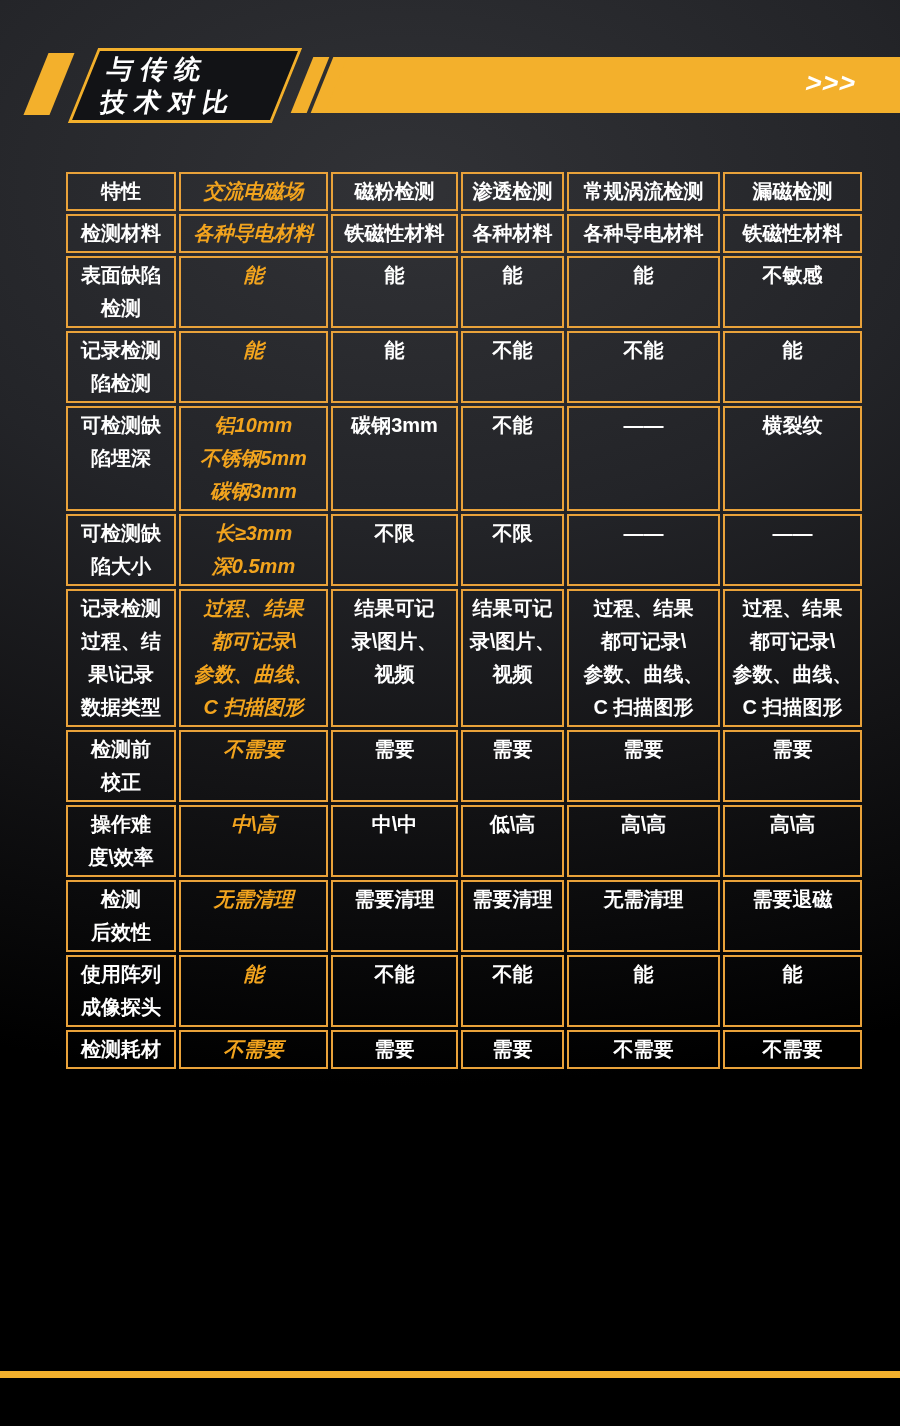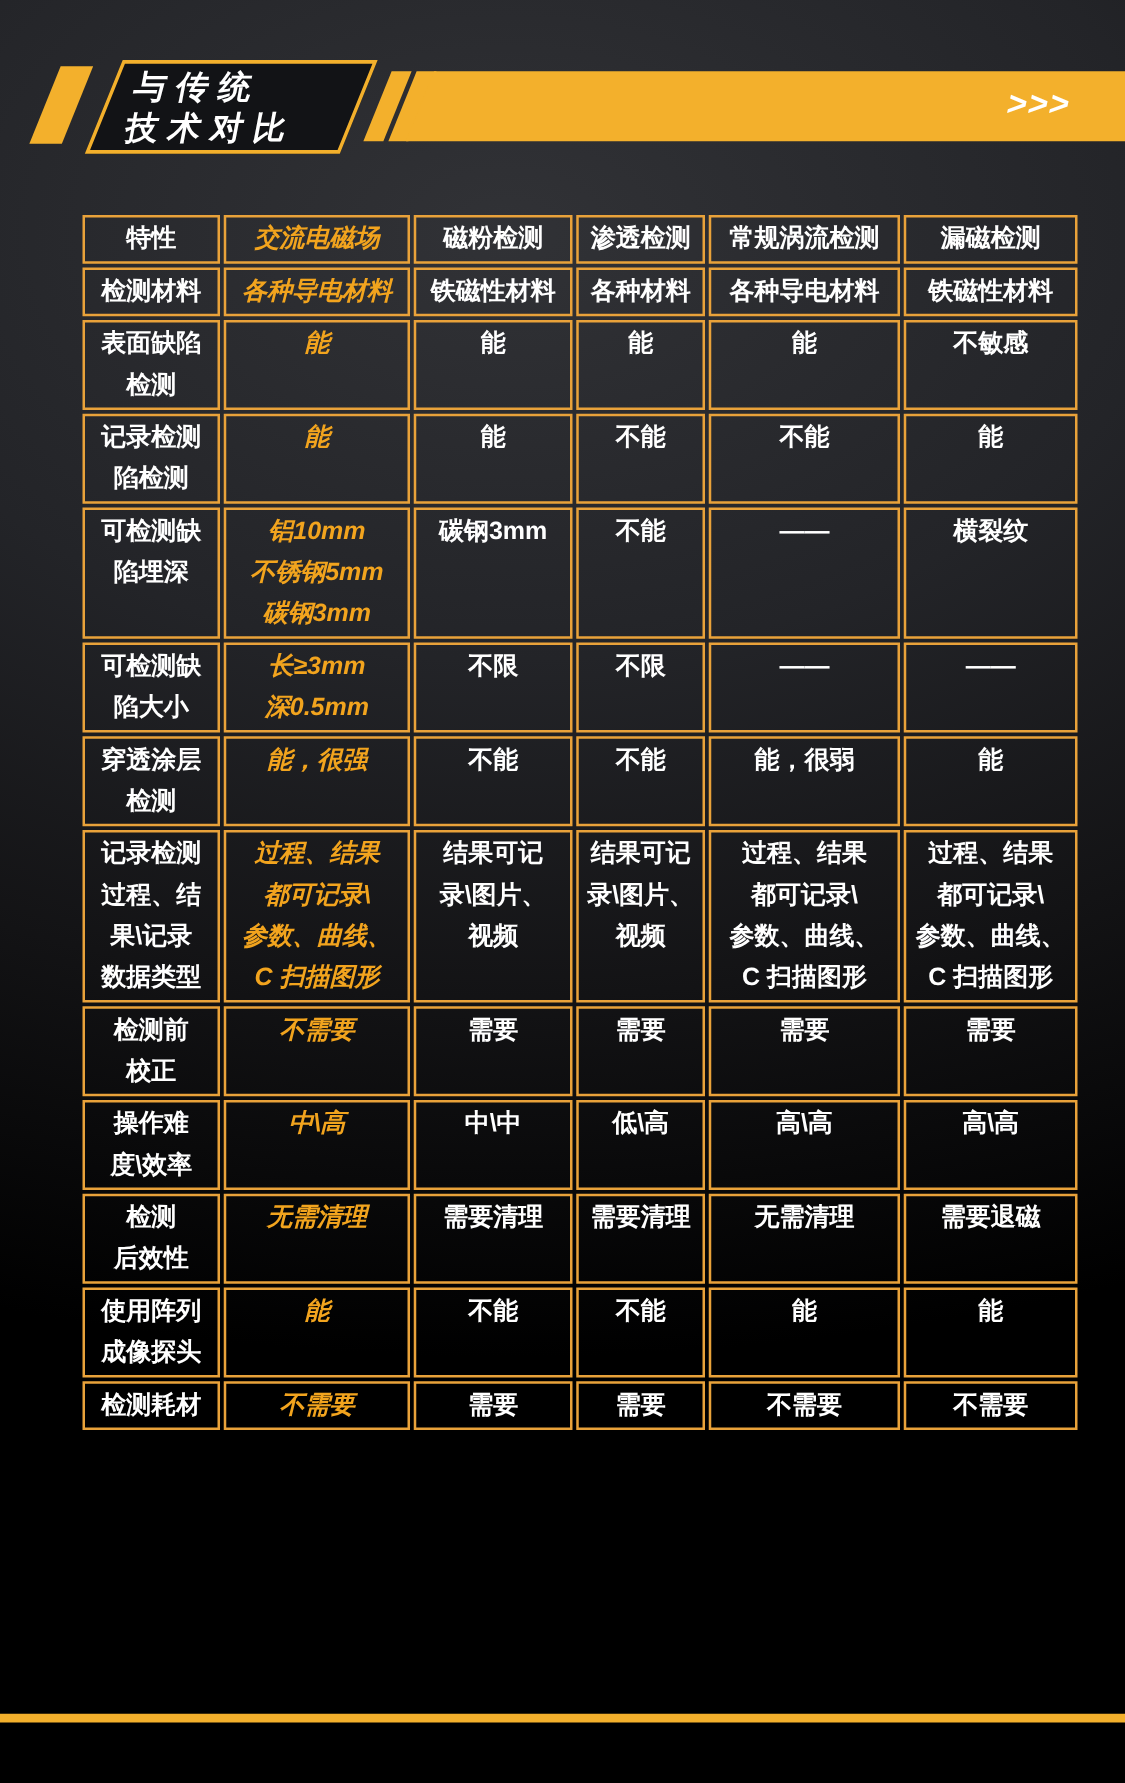--- a/index.html
+++ b/index.html
@@ -148,29 +148,20 @@
         </tr>
         <tr>
           <td>可检测缺
 陷大小</td>
           <td class="hl">长≥3mm
 深0.5mm</td>
           <td>不限</td>
           <td>不限</td>
           <td>——</td>
           <td>——</td>
-        </tr>
-        <tr>
-          <td>穿透涂层
-检测</td>
-          <td class="hl">能，很强</td>
-          <td>不能</td>
-          <td>不能</td>
-          <td>能，很弱</td>
-          <td>能</td>
         </tr>
         <tr>
           <td>记录检测
 过程、结
 果\记录
 数据类型</td>
           <td class="hl">过程、结果
 都可记录\
 参数、曲线、
 C 扫描图形</td>

